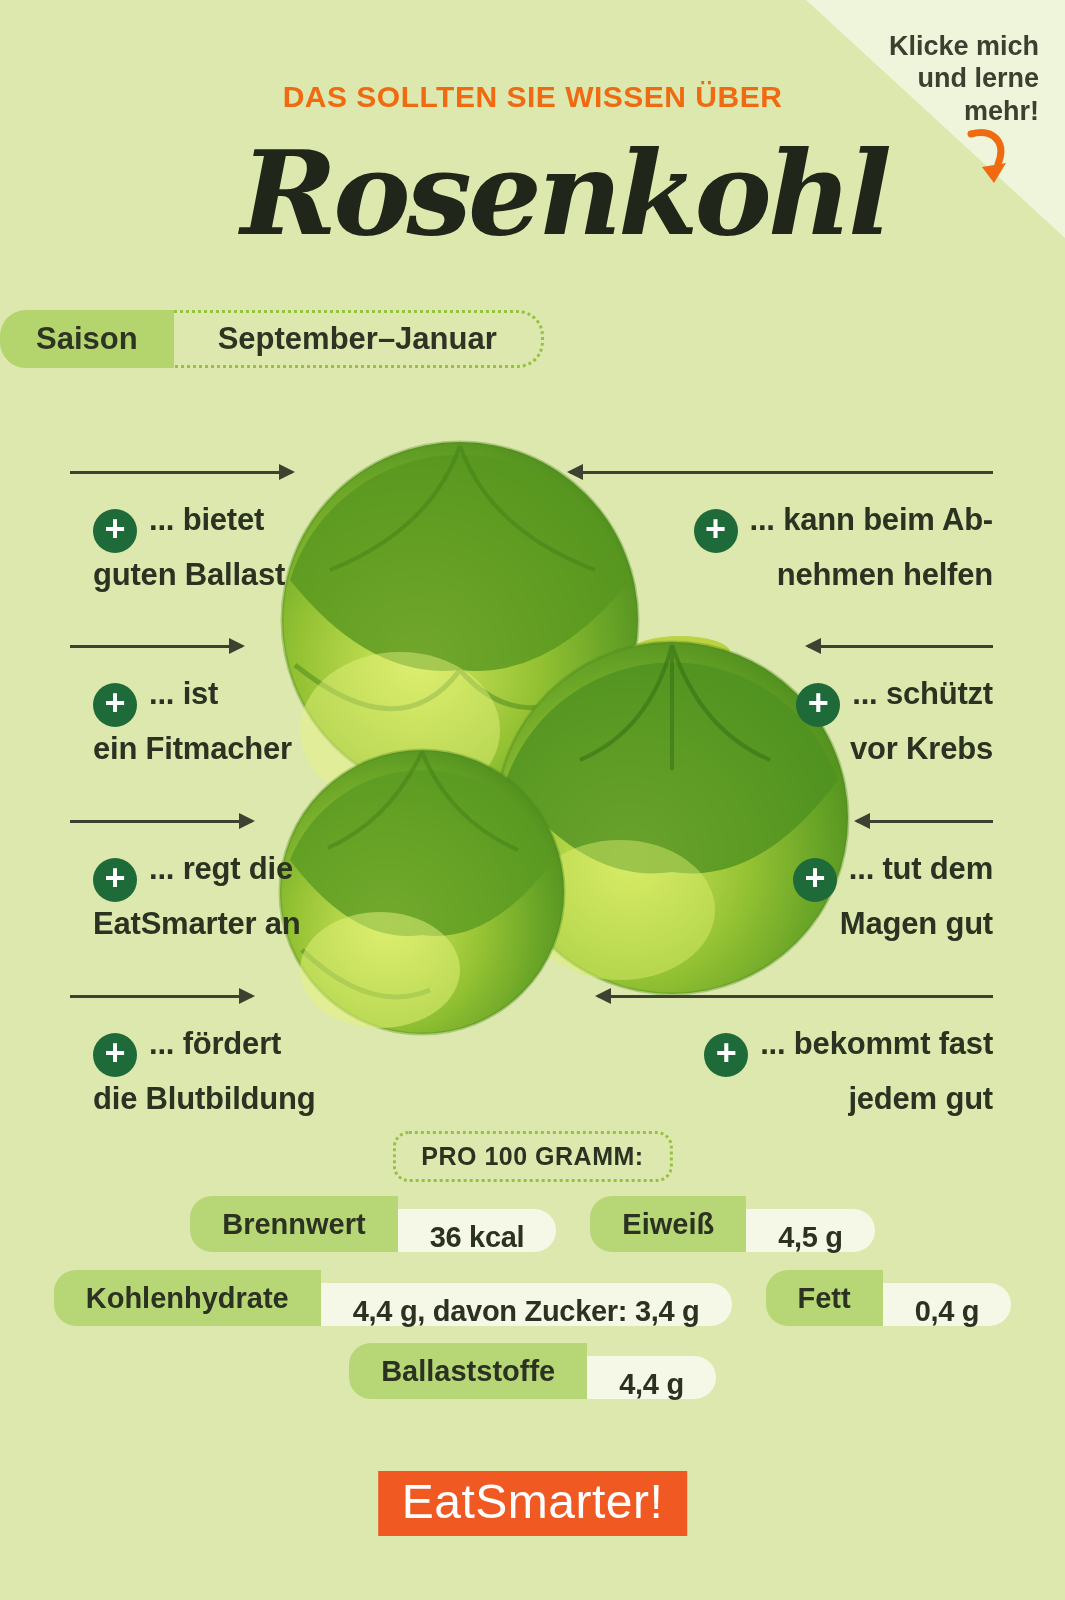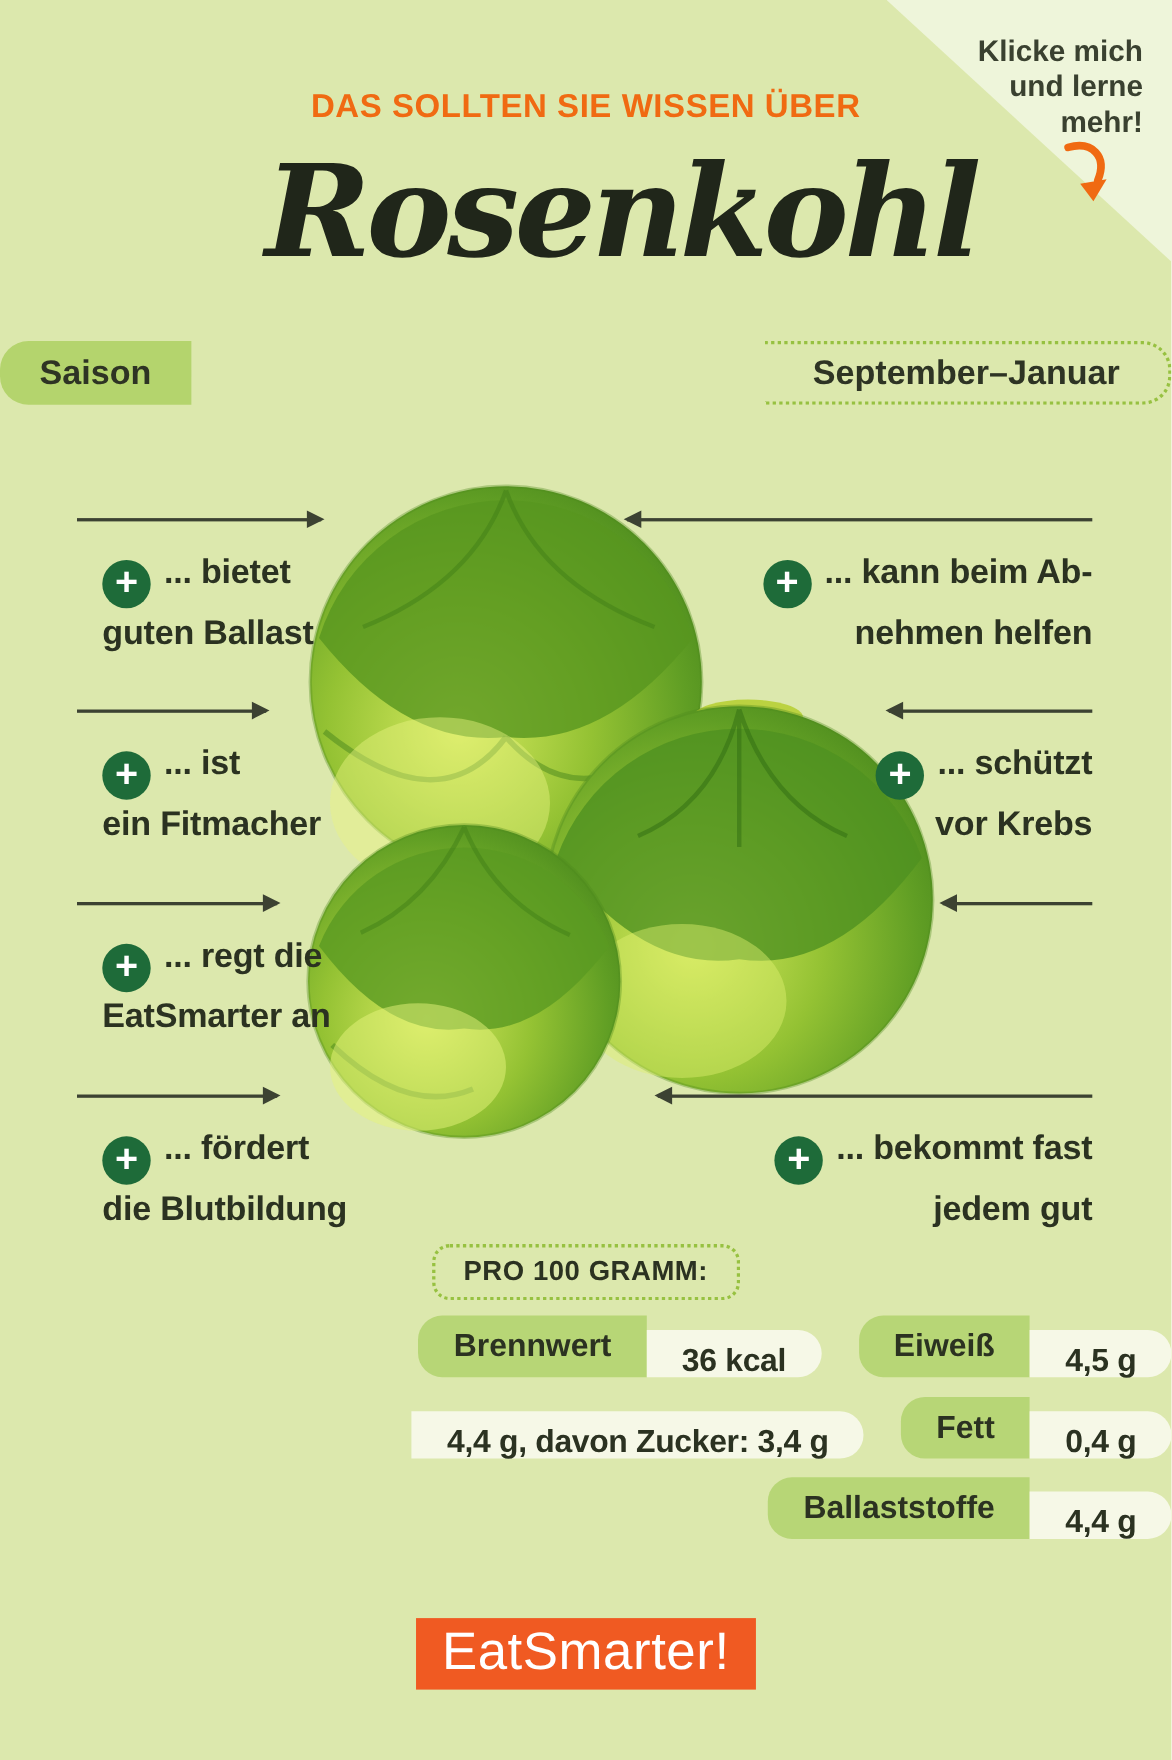--- a/index.html
+++ b/index.html
@@ -23,21 +23,21 @@
   .kicker{
     position:absolute;top:80px;left:0;width:100%;text-align:center;
     color:#f06a12;font-weight:bold;font-size:30px;letter-spacing:.5px;
   }
   .title{
     position:absolute;top:124px;left:0;width:100%;text-align:center;
     font-family:"DejaVu Serif",serif;font-style:italic;font-weight:bold;
     font-size:116px;line-height:1.2;color:#20261a;letter-spacing:-4px;margin-left:32px;
   }
   
-  .season{position:absolute;top:310px;left:0;width:100%;display:flex;justify-content:space-between;}
+  .season{position:absolute;top:310px;left:0;width:100%;display:flex;justify-content:flex-start;}
   .season-label{
     background:#b4d46d;border-radius:26px 0 0 26px;padding:0 36px;
     line-height:58px;font-size:31px;font-weight:bold;color:#2e3424;
   }
   .season-value{
     border:3px dotted #97c141;border-left:none;border-radius:0 26px 26px 0;
     padding:0 44px;line-height:52px;font-size:31px;font-weight:bold;color:#2e3424;
   }
   
   .sprouts{position:absolute;left:250px;top:430px;width:600px;height:610px;}
@@ -76,21 +76,21 @@
     background:#1e6b39;color:#ffffff;align-items:center;justify-content:center;
     font-size:36px;font-weight:bold;margin-right:12px;vertical-align:-11px;
   }
   .plus::before{content:"+";margin-top:-4px;}
   
   .per100{
     position:absolute;top:1131px;left:50%;transform:translateX(-50%);
     border:3px dotted #97c141;border-radius:16px;padding:8px 26px;
     font-size:25px;font-weight:bold;letter-spacing:.5px;color:#2b3221;
   }
-  .nrow{position:absolute;left:0;width:100%;display:flex;justify-content:flex-end;gap:34px;}
+  .nrow{position:absolute;left:0;width:100%;display:flex;justify-content:center;gap:34px;}
   #nrow-1{top:1196px;}
   #nrow-2{top:1270px;}
   #nrow-3{top:1343px;}
   .pill{display:flex;height:56px;}
   .pill .lab{
     background:#b7d676;border-radius:22px 0 0 22px;padding:0 32px;
     line-height:56px;font-size:29px;font-weight:bold;color:#2b3221;
   }
   .pill .val{
     background:#f6f8e7;border-radius:0 22px 22px 0;padding:0 32px;
@@ -204,39 +204,44 @@
 die Blutbildung</span>
   </div>
   <div class="fact right" id="fact-r1">
     <span class="plus"></span><span class="fact-text">... kann beim Ab-
 nehmen helfen</span>
   </div>
   <div class="fact right" id="fact-r2">
     <span class="plus"></span><span class="fact-text">... schützt
 vor Krebs</span>
   </div>
+  <div class="fact right" id="fact-r3">
+    <span class="plus"></span><span class="fact-text">... tut dem
+Magen gut</span>
+  </div>
   <div class="fact right" id="fact-r4">
     <span class="plus"></span><span class="fact-text">... bekommt fast
 jedem gut</span>
   </div>
 
   <div class="per100">PRO 100 GRAMM:</div>
 
   <div class="nrow" id="nrow-1">
     <div class="pill">
       <span class="lab">Brennwert</span>
       <span class="val">36 kcal</span>
     </div>
     <div class="pill">
       <span class="lab">Eiweiß</span>
       <span class="val">4,5 g</span>
     </div>
   </div>
   <div class="nrow" id="nrow-2">
     <div class="pill">
+      <span class="lab">Kohlenhydrate</span>
       <span class="val">4,4 g, davon Zucker: 3,4 g</span>
     </div>
     <div class="pill">
       <span class="lab">Fett</span>
       <span class="val">0,4 g</span>
     </div>
   </div>
   <div class="nrow" id="nrow-3">
     <div class="pill">
       <span class="lab">Ballaststoffe</span>

